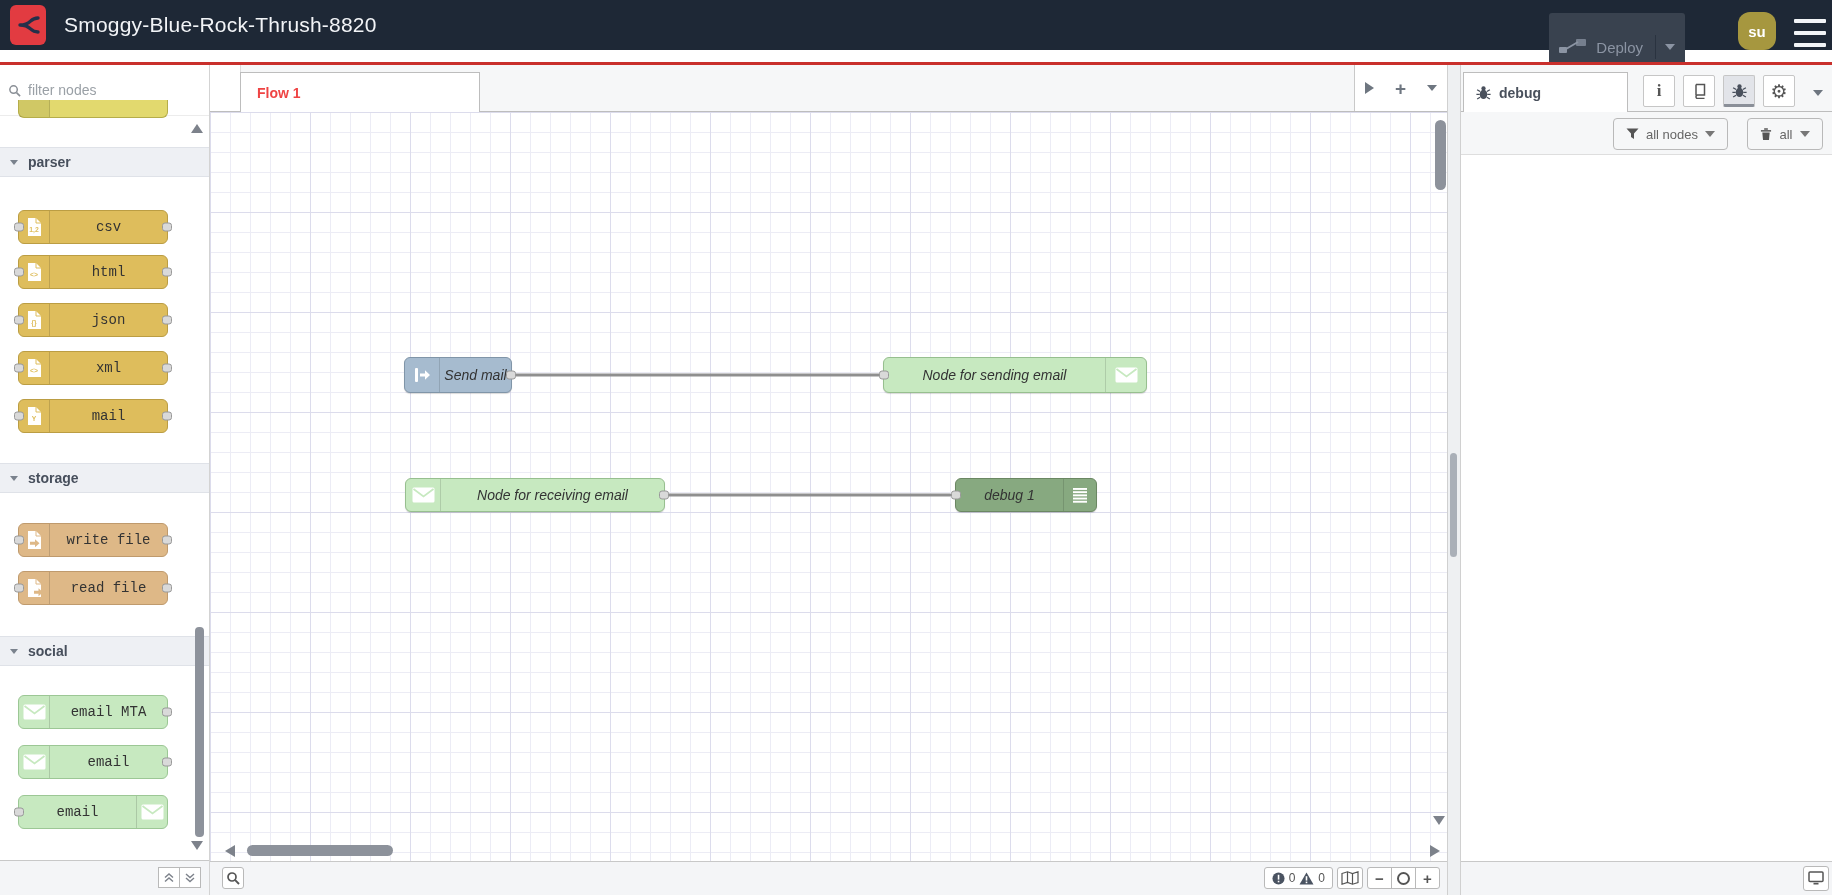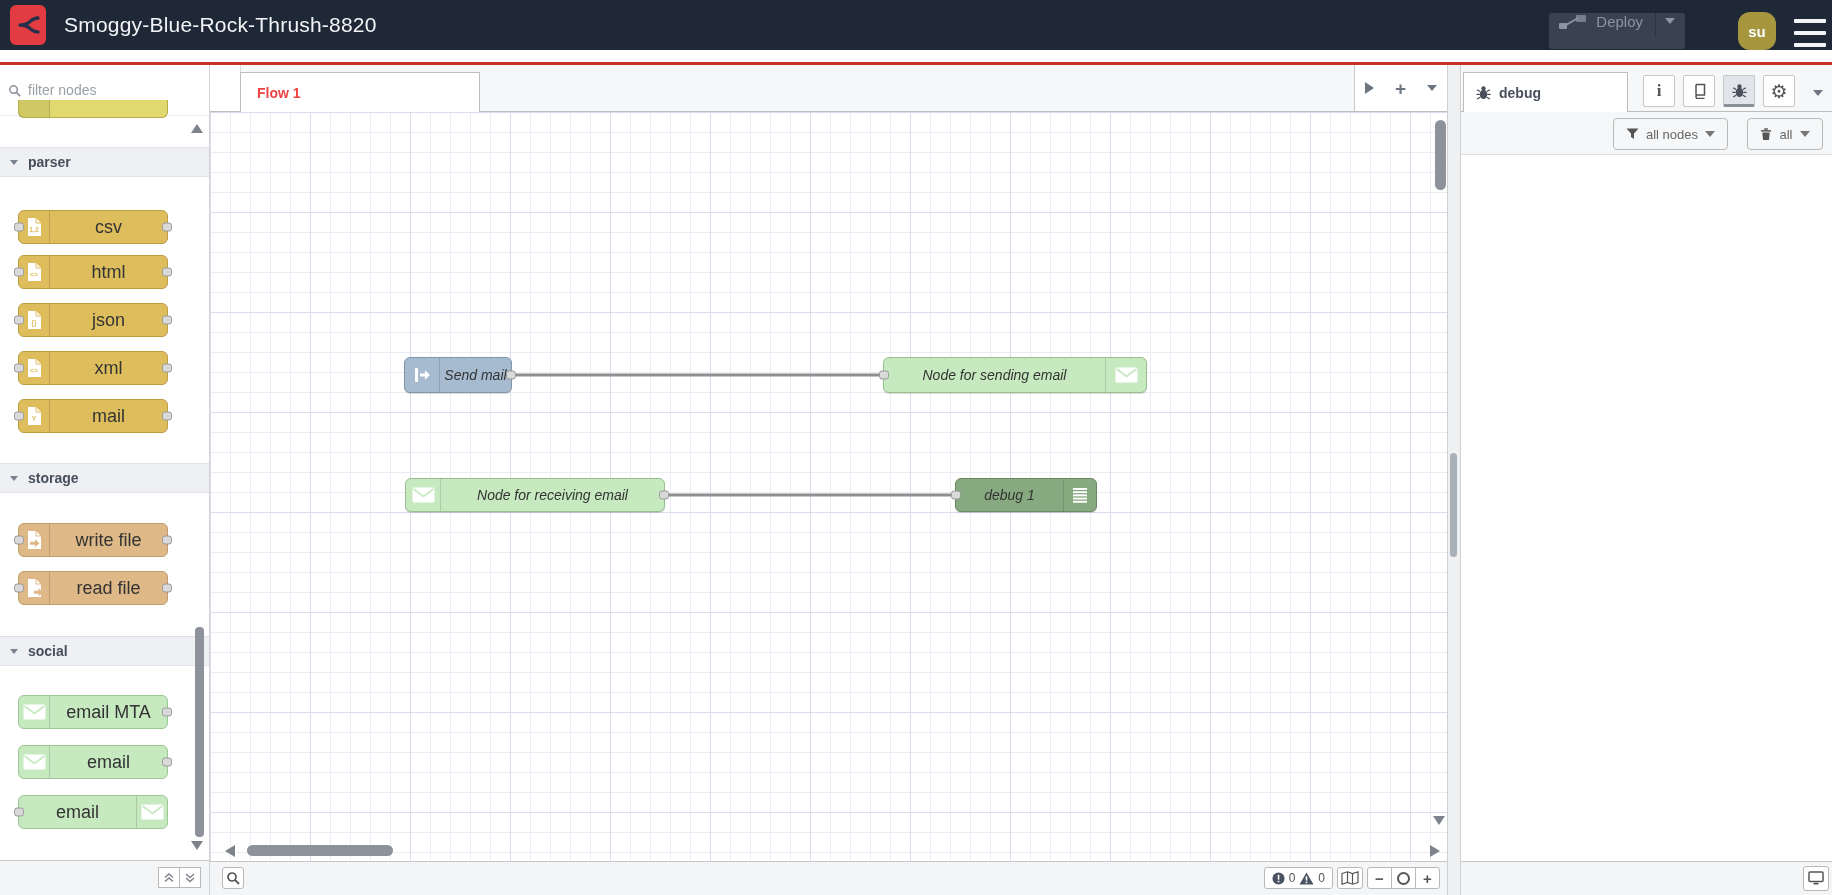--- a/index.html
+++ b/index.html
@@ -3,40 +3,40 @@
 <meta charset="utf-8">
 <style>
   html,body{margin:0;padding:0;}
   body{width:1832px;height:895px;overflow:hidden;font-family:"Liberation Sans",sans-serif;background:#fff;position:relative;}
 
   
   #header{position:absolute;top:0;left:0;width:1832px;height:50px;background:#1e2836;display:flex;align-items:center;}
   #accent-line{position:absolute;top:62px;left:0;width:1832px;height:3px;background:#c9302c;z-index:30;}
   #logo{width:36px;height:40px;background:#e23b41;border-radius:6px;margin-left:10px;display:flex;align-items:center;justify-content:center;}
   #app-title{color:#f2f4f7;font-size:21px;margin-left:18px;letter-spacing:.2px;}
-  #deploy-btn{position:absolute;right:147px;top:13px;height:36px;background:#39424f;border-radius:3px;display:flex;align-items:flex-start;padding:0 10px;color:#8b94a3;font-size:15px;}
+  #deploy-btn{position:absolute;right:147px;top:13px;height:36px;background:#39424f;border-radius:3px;display:flex;align-items:center;padding:16px 10px;color:#8b94a3;font-size:15px;}
   #deploy-btn .dlabel{margin:0 12px 0 10px;}
   #deploy-btn .dsep{width:1px;height:24px;background:#2a3340;margin-right:9px;}
   #avatar{position:absolute;right:56px;top:12px;width:38px;height:38px;border-radius:12px;background:#a6973f;color:#fff;font-size:15px;font-weight:bold;display:flex;align-items:center;justify-content:center;}
   #hamburger{position:absolute;right:6px;top:17px;width:32px;height:28px;display:flex;flex-direction:column;justify-content:space-between;padding:2px 0;}
   #hamburger div{height:4px;background:#f2f4f7;border-radius:1px;}
 
   
   #palette{position:absolute;top:65px;left:0;width:209px;bottom:0;background:#fff;border-right:1px solid #d3d3d3;}
   #palette-search{height:34px;border-bottom:1px solid #ececec;display:flex;align-items:center;padding:8px 8px;gap:7px;}
   #palette-search .ph{color:#9aa0a6;font-size:14px;}
   #palette-scroll{position:absolute;top:35px;bottom:34px;left:0;right:0;overflow:hidden;}
   .cat-header{position:absolute;left:0;width:209px;height:30px;background:#eef0f4;border-top:1px solid #dfe2e8;border-bottom:1px solid #dfe2e8;display:flex;align-items:center;gap:10px;padding-left:10px;box-sizing:border-box;}
   .cat-header .cat-label{font-size:14px;font-weight:bold;color:#474f5c;}
   .chev-down{width:0;height:0;border:4px solid transparent;border-top:5px solid #7a828d;margin-top:4px;}
   .pnode{position:absolute;left:18px;width:150px;height:34px;border-radius:6px;border:1px solid;display:flex;box-sizing:border-box;}
   .pnode .icon-seg{width:30px;display:flex;align-items:center;justify-content:center;}
   .pnode .icon-seg.l{border-right:1px solid rgba(0,0,0,.14);}
   .pnode .icon-seg.r{border-left:1px solid rgba(0,0,0,.14);}
-  .pnode .plabel{flex:1;display:flex;align-items:center;justify-content:center;font-size:18px;color:#333;}
+  .pnode .plabel{flex:1;display:flex;align-items:center;justify-content:center;font-size:14px;color:#333;font-family:Liberation Mono, monospace;}
   .port{position:absolute;width:10px;height:9px;background:#d9d9d9;border:1px solid #999;border-radius:3px;top:50%;transform:translateY(-50%);box-sizing:border-box;}
   .port.pl{left:-5px;} .port.pr{right:-5px;}
   #pal-partial{position:absolute;left:18px;top:-3px;width:150px;height:21px;border:1px solid;border-top:none;border-radius:0 0 6px 6px;display:flex;box-sizing:border-box;}
   #pal-partial .iseg{width:30px;background:rgba(0,0,0,.08);border-right:1px solid rgba(0,0,0,.12);}
   .scroll-tri-up{width:0;height:0;border:6px solid transparent;border-bottom:9px solid #7d828b;}
   .scroll-tri-down{width:0;height:0;border:6px solid transparent;border-top:9px solid #7d828b;}
   #pal-thumb{position:absolute;right:5px;width:9px;border-radius:4px;background:#8d929b;}
   #palette-footer{position:absolute;bottom:0;left:0;right:0;height:34px;background:#f4f5f7;border-top:1px solid #c8c8c8;}
   .ftr-btn{position:absolute;top:6px;width:22px;height:21px;background:#fff;border:1px solid #b9b9b9;display:flex;align-items:center;justify-content:center;box-sizing:border-box;}
 

